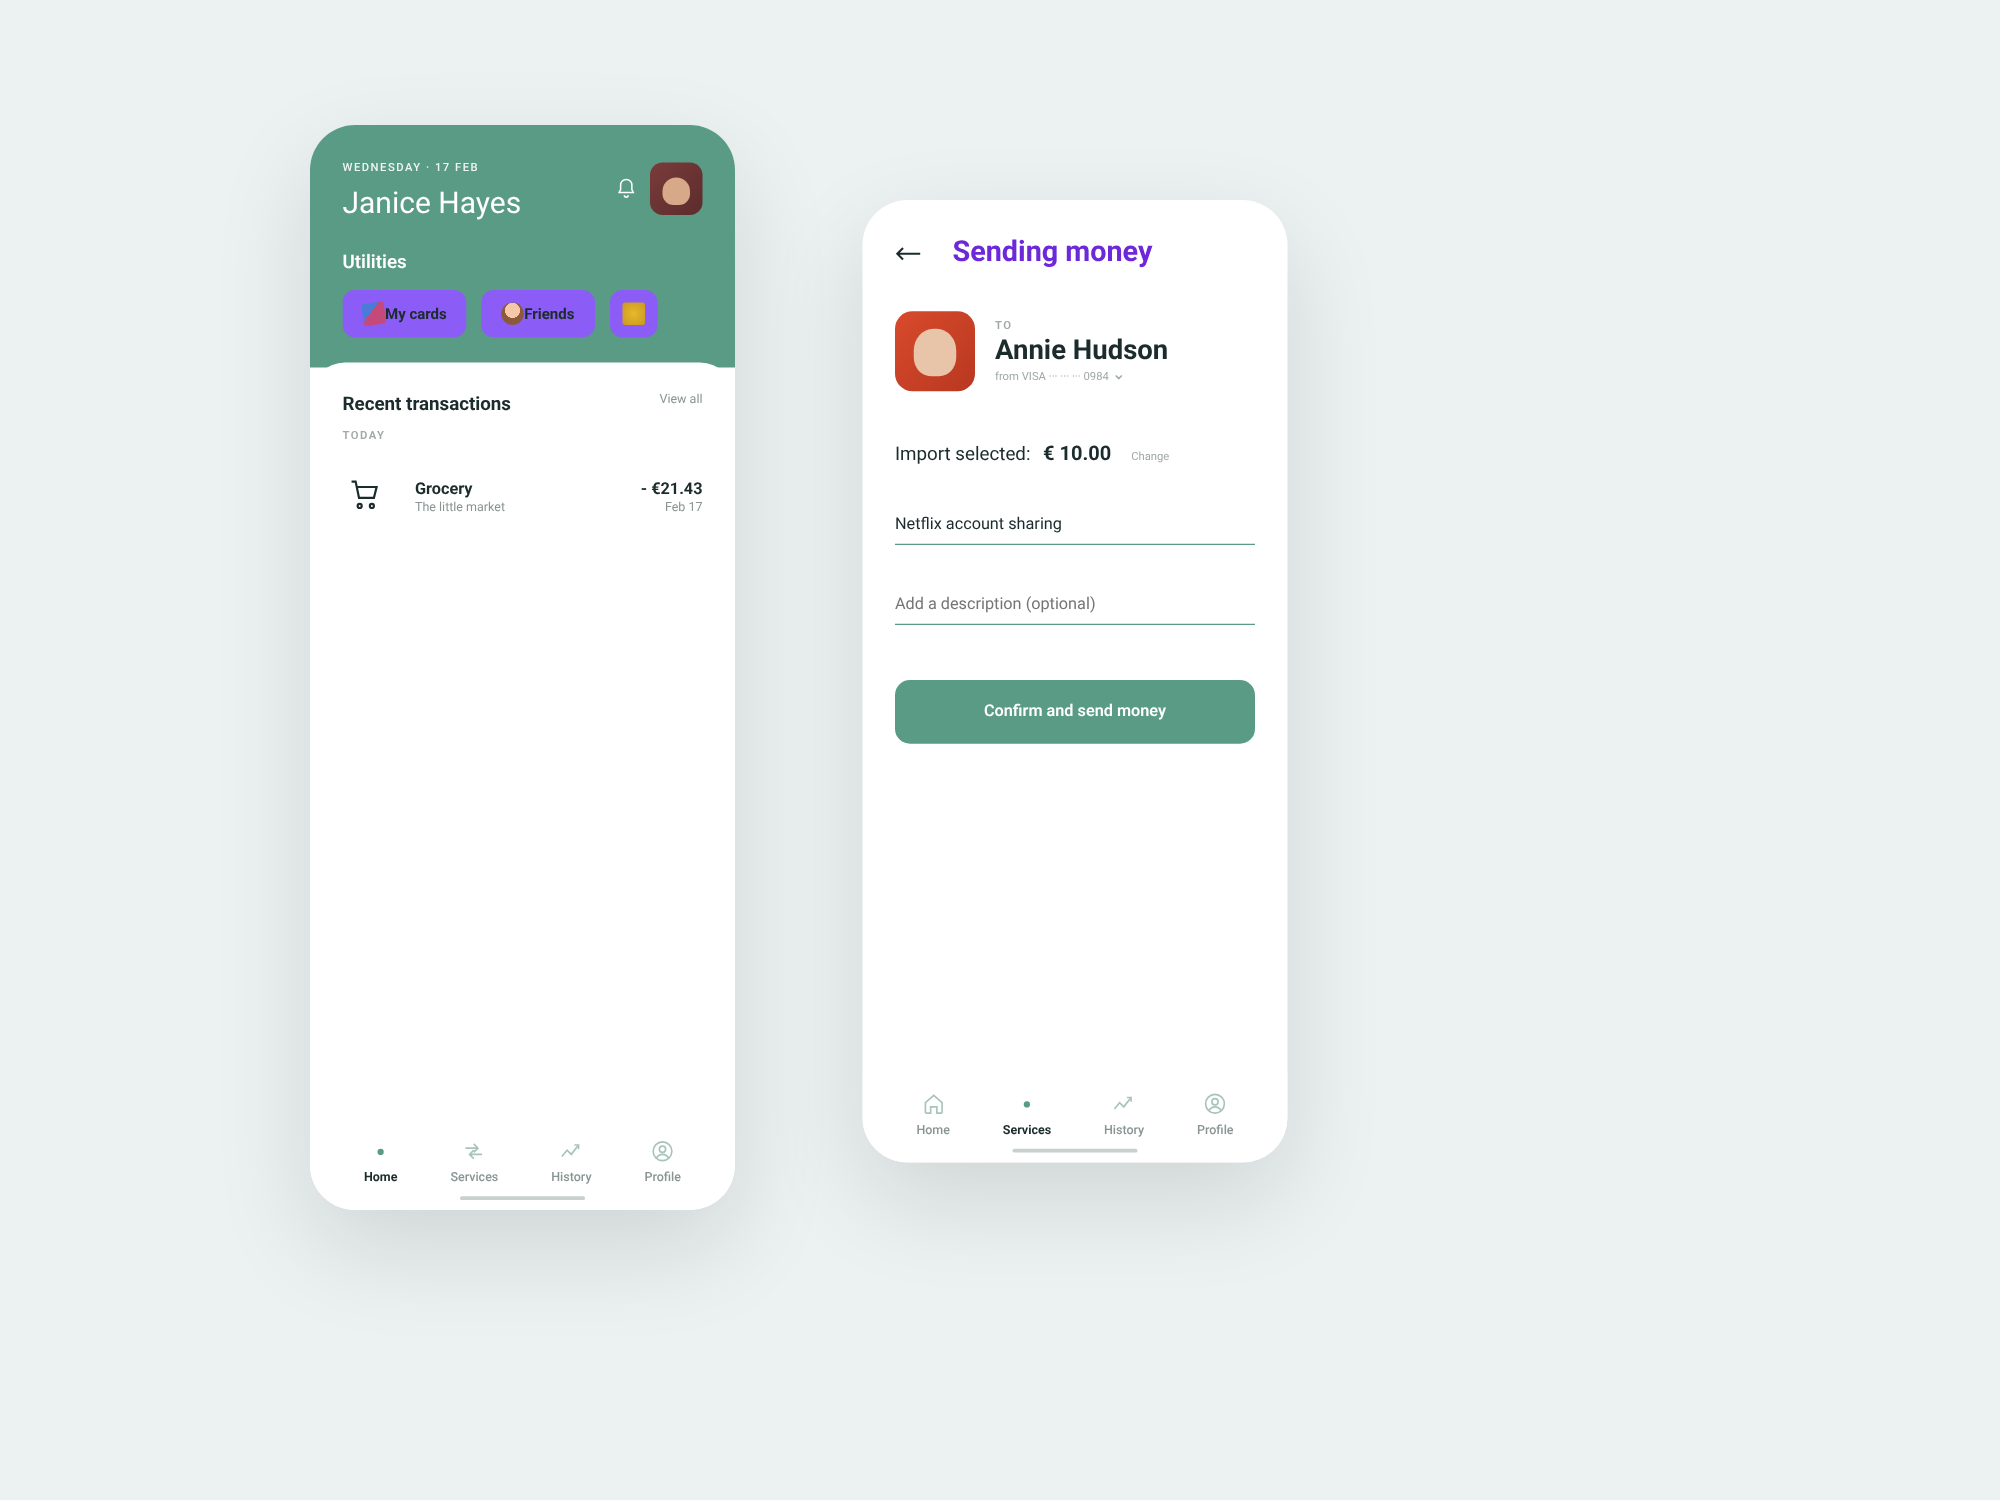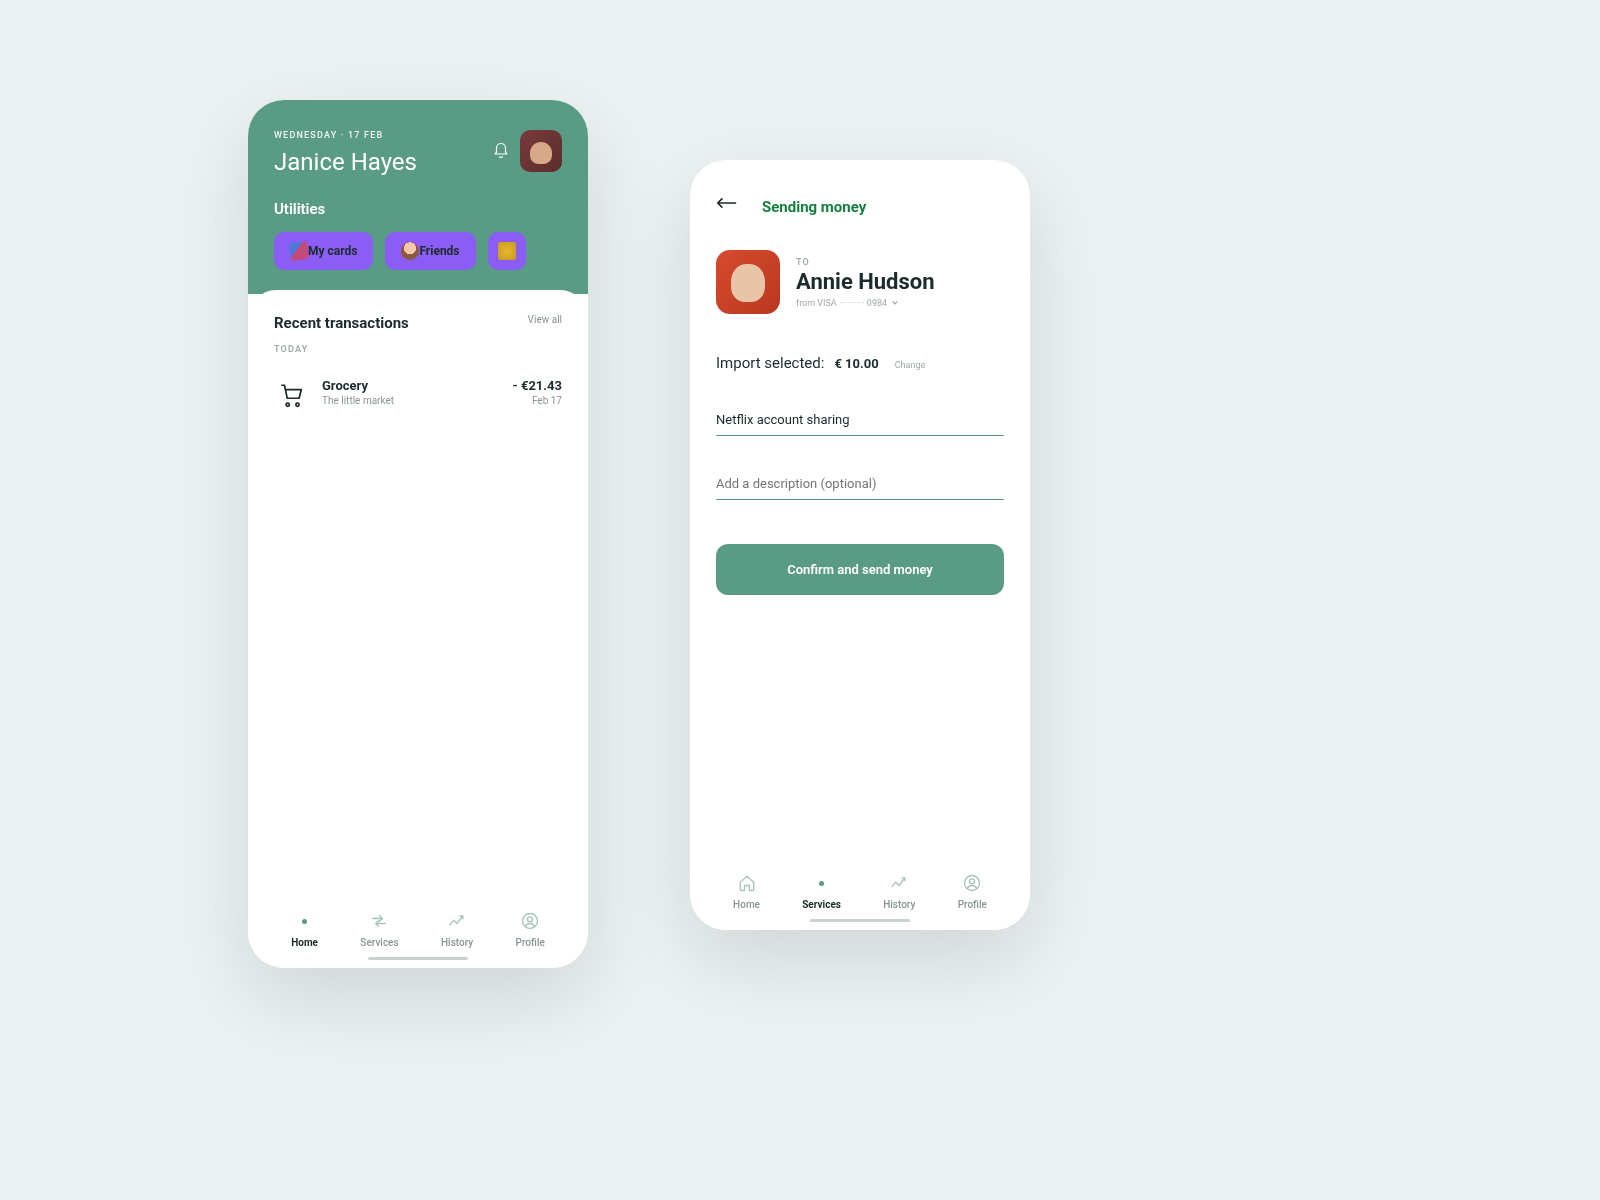--- a/index.html
+++ b/index.html
@@ -38,21 +38,21 @@
 .chip-label { font-size:12px; font-weight:700; color:#1c2b2b; }
 .icon-cards { background:linear-gradient(135deg,#4a7bd8 40%,#c44a7b 40%); border-radius:3px; transform:rotate(-8deg); }
 .icon-friend { border-radius:50%; background:radial-gradient(circle at 50% 35%,#f4c8a8 40%,#8b5a3c 42%); }
 .icon-scale { background:radial-gradient(circle,#e8b82c,#c89820); border-radius:2px; }
 
 .recent-section { background:#fff; border-radius:28px 28px 0 0; margin-top:-4px; padding:24px 26px 14px; }
 .recent-head { display:flex; justify-content:space-between; align-items:flex-start; }
 .recent-title { font-size:15px; font-weight:700; color:#1c2b2b; }
 .view-all { font-size:10px; color:#8a9494; }
 .day-label { font-size:9px; letter-spacing:1.2px; text-transform:uppercase; color:#a0a8a8; margin-top:12px; font-weight:600;}
-.tx-row { display:flex; align-items:flex-start; gap:14px; margin-top:18px; padding:6px 0; }
+.tx-row { display:flex; align-items:flex-end; gap:24px; margin-top:18px; padding:6px 0; }
 .tx-icon { width:34px; height:34px; display:flex; align-items:center; justify-content:center; }
 .tx-icon svg { width:26px; height:26px; stroke:#1c2b2b; fill:none; stroke-width:1.6; }
 .tx-body { flex:1; }
 .tx-name { font-size:13px; font-weight:700; color:#1c2b2b; }
 .tx-sub { font-size:10px; color:#8a9494; margin-top:2px; }
 .tx-right { text-align:right; }
 .tx-amt { font-size:13px; font-weight:700; color:#1c2b2b; }
 .tx-date { font-size:10px; color:#8a9494; margin-top:2px; }
 
 .nav-bar { position:absolute; bottom:0; left:0; right:0; background:#fff; padding:14px 22px 20px; display:flex; justify-content:space-around; }
@@ -63,34 +63,34 @@
 .nav-item.active .nav-label { color:#1c2b2b; font-weight:700; }
 .nav-dot { width:5px; height:5px; border-radius:50%; background:#5a9b86; }
 .home-indicator { position:absolute; bottom:8px; left:50%; transform:translateX(-50%); width:100px; height:3px; border-radius:3px; background:#c8d0d0; }
 
 
 .phone2 { left:690px; top:160px; height:770px; background:#fff; }
 .send-top { padding:28px 26px 0; }
 .send-header { display:flex; align-items:center; gap:24px; }
 .back-arrow { width:22px; height:14px; }
 .back-arrow svg { width:100%; height:100%; stroke:#1c2b2b; stroke-width:1.8; fill:none; }
-.send-title { font-size:15px; font-weight:700; color:#15803d;margin-top:10px; }
+.send-title { font-size:23px; font-weight:700; color:#6d28d9; }
 .recipient-block { display:flex; gap:16px; margin-top:34px; align-items:center; }
 .recipient-avatar { width:64px; height:64px; border-radius:14px; background:linear-gradient(135deg,#d84a2c,#b83820); position:relative; overflow:hidden; }
 .recipient-avatar::after { content:""; position:absolute; left:50%; top:52%; width:34px; height:38px; background:#e8c4a8; border-radius:46% 46% 40% 40%; transform:translate(-50%,-50%); }
 .recipient-info { flex:1; }
 .to-label { font-size:9px; letter-spacing:1.2px; text-transform:uppercase; color:#a0a8a8; font-weight:600;}
 .recipient-name { font-size:22px; font-weight:700; color:#1c2b2b; margin-top:2px; }
 .from-line { font-size:9px; color:#a0a8a8; margin-top:4px; display:flex; align-items:center; gap:4px;}
 .chev { display:inline-block; width:8px; height:8px;}
 .chev svg{width:100%;height:100%;stroke:#a0a8a8;fill:none;stroke-width:1.6;}
 
 .import-row { display:flex; align-items:baseline; gap:10px; margin-top:40px; }
 .import-label { font-size:15px; color:#1c2b2b; }
-.import-amount { font-size:13px; font-weight:700; color:#1c2b2b; }
+.import-amount { font-size:16px; font-weight:700; color:#1c2b2b; }
 .change-link { font-size:9px; color:#a0a8a8; margin-left:6px; }
 
 .input-field { width:100%; border:none; border-bottom:1px solid #5a9b86; padding:8px 0; font-size:13px; color:#1c2b2b; background:transparent; outline:none; margin-top:32px; }
 .input-field.placeholder-style { color:#a0a8a8; border-bottom-color:#5a9b86; }
 .confirm-btn { width:100%; background:#5a9b86; color:#fff; border:none; border-radius:12px; padding:18px; font-size:13px; font-weight:600; margin-top:44px; }
 
 </style>
 </head>
 <body>
 

